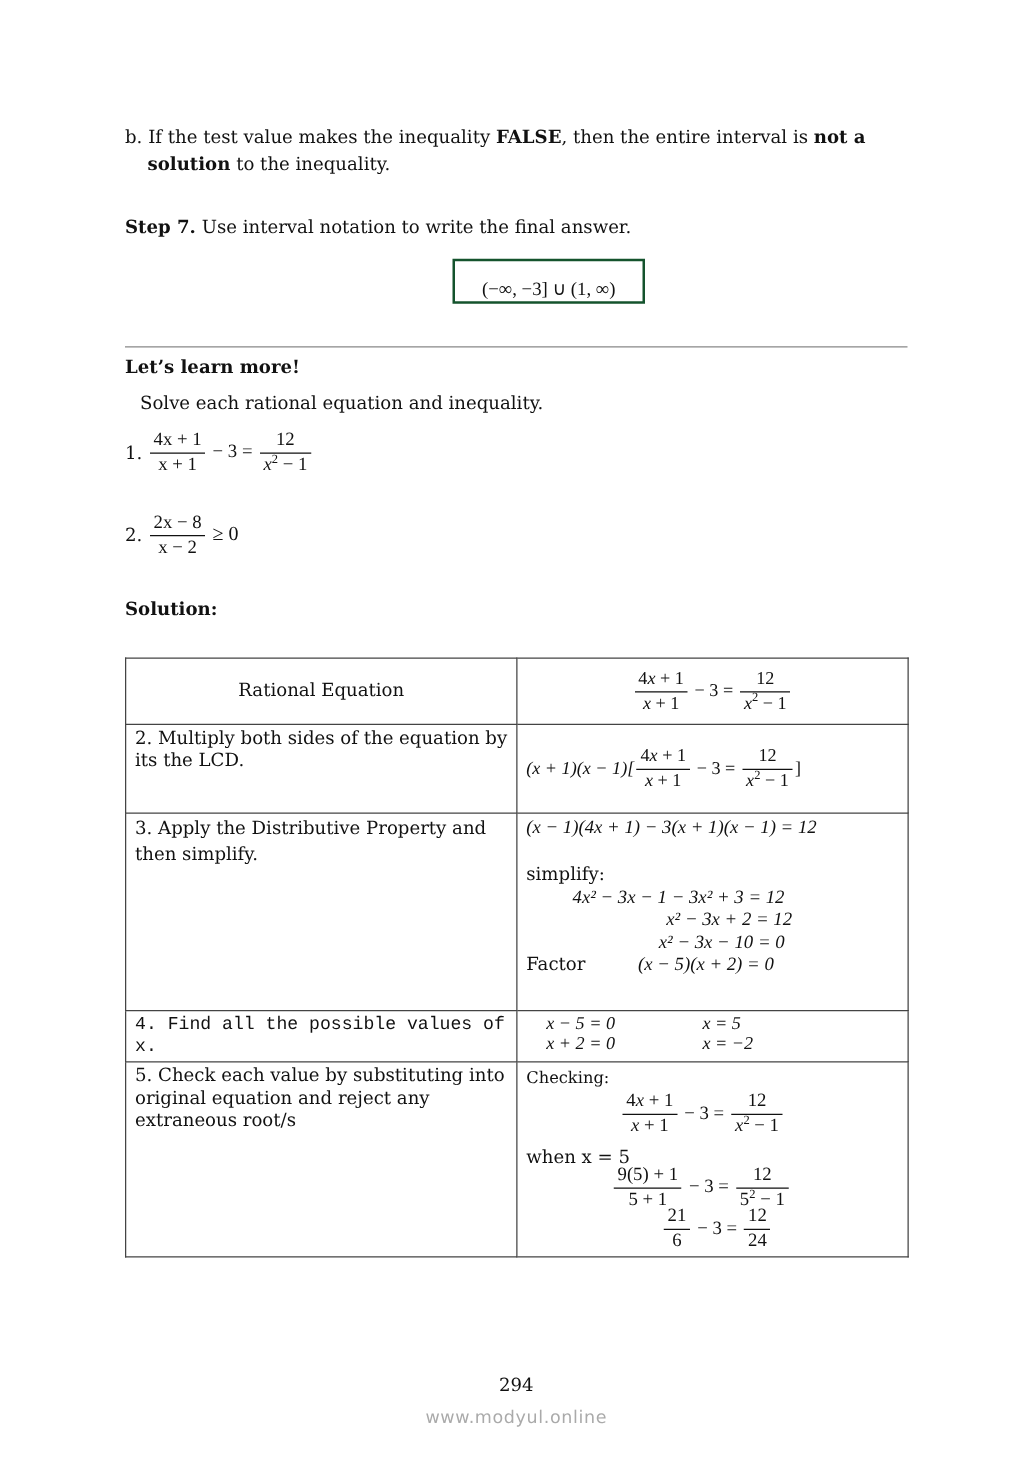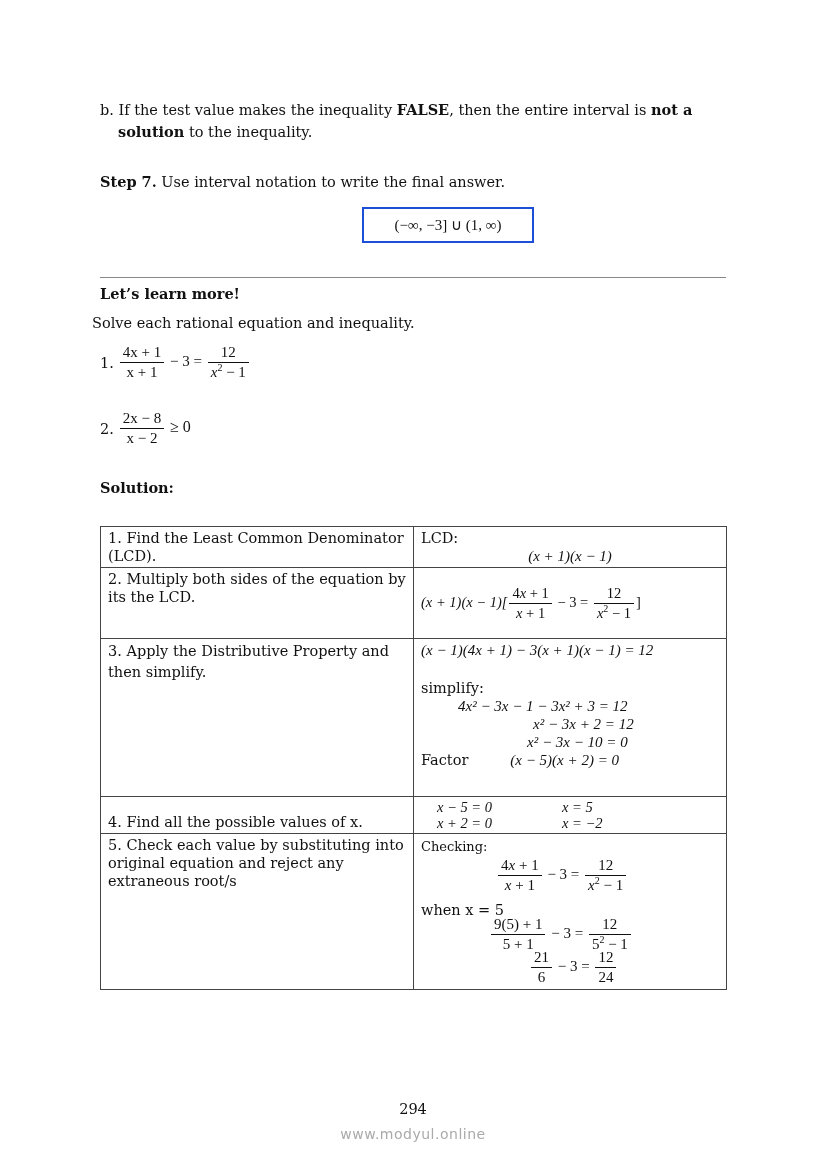--- a/index.html
+++ b/index.html
@@ -7,22 +7,22 @@
          font-family:"DejaVu Serif", serif; color:#111; font-size:14.5px; }
   .abs { position:absolute; }
   .math { font-family:"Liberation Serif", serif; font-size:15px; white-space:nowrap; }
   .math i { font-style:italic; }
   b { font-weight:bold; }
   .p { line-height:21px; }
   .frac { display:inline-block; vertical-align:middle; text-align:center; margin:0 2px; }
   .frac > span { display:block; padding:0 3px; line-height:19px;text-align:center; }
   .frac > span.num { border-bottom:1px solid #111; }
   sup { font-size:10px; vertical-align:6px; line-height:0; }
-  .answer-box { left:362px; top:207px; width:172px; height:36px; border:2px solid #1d4ed8;
-                display:flex; align-items:center; justify-content:center; box-sizing:border-box; }
+  .answer-box { left:362px; top:207px; width:154px; height:36px; border:2px solid #14532d;
+                display:flex; align-items:flex-end; justify-content:center; box-sizing:border-box; }
   .rule { left:100px; top:277px; width:626px; height:1px; background:#888; }
   table.sol { position:absolute; left:100px; top:526px; width:627px; border-collapse:collapse; }
   table.sol td { border:1px solid #444; vertical-align:top; padding:2px 7px; font-size:14.5px; line-height:18px; }
   table.sol td.l { width:298px; }
   .center { text-align:center; }
   .pg { left:0; width:826px; text-align:center; }
   .wm { color:#aaa; font-family:"DejaVu Sans", sans-serif; font-size:14px; letter-spacing:0.5px; }
 </style>
 </head>
 <body>
@@ -37,21 +37,21 @@
 </div>
 <div class="abs answer-box math">
   <span>(−∞, −3] ∪ (1, ∞)</span>
 </div>
 
 <div class="abs rule"></div>
 
 <div class="abs p" style="left:100px; top:283px;">
   <b>Let’s learn more!</b>
 </div>
-<div class="abs p" style="left:92px; top:313px;">Solve each rational equation and inequality.</div>
+<div class="abs p" style="left:112px; top:313px;">Solve each rational equation and inequality.</div>
 
 <div class="abs" style="left:100px; top:343px; display:flex; align-items:center;">
   <span style="margin-right:4px;">1.</span>
   <span class="math">
     <span class="frac"><span class="num">4x + 1</span><span>x + 1</span></span>
     <span>− 3 =</span>
     <span class="frac"><span class="num">12</span><span><i>x</i><sup>2</sup><span style="display:inline;padding:0;"> − 1</span></span></span>
   </span>
 </div>
 
@@ -62,25 +62,25 @@
     <span style="font-size:16px;">≥  0</span>
   </span>
 </div>
 
 <div class="abs p" style="left:100px; top:477px;">
   <b>Solution:</b>
 </div>
 
 <table class="sol">
   <tbody>
-  <tr style="height:40px;">
-    <td class="l">1. Find the Least Common Denominator (LCD).</td>
-    <td>
-      <div>LCD:</div>
-      <div class="math center" style="font-style:italic;">(x + 1)(x − 1)</div>
+      <tr style="height:53px;">
+    <td class="l center" style="vertical-align:middle;">Rational Equation</td>
+    <td class="center math" style="vertical-align:middle;">
+      <span class="frac"><span class="num">4<i>x</i> + 1</span><span><i>x</i> + 1</span></span> − 3 =
+      <span class="frac"><span class="num">12</span><span><i>x</i><sup>2</sup> − 1</span></span>
     </td>
   </tr>
   <tr style="height:71px;">
     <td class="l">2. Multiply both sides of the equation by its the LCD.</td>
     <td class="math" style="vertical-align:middle;">
       <span style="font-style:italic;">(x + 1)(x − 1)[</span><span class="frac"><span class="num">4<i>x</i> + 1</span><span><i>x</i> + 1</span></span> − 3 =
       <span class="frac"><span class="num">12</span><span><i>x</i><sup>2</sup> − 1</span></span><span>]</span>
     </td>
   </tr>
   <tr style="height:158px;">
@@ -89,21 +89,21 @@
       <div class="math" style="font-style:italic;">(x − 1)(4x + 1) − 3(x + 1)(x − 1) = 12</div>
       <div style="height:20px;"></div>
       <div>simplify:</div>
       <div class="math" style="padding-left:37px;font-style:italic;">4x² − 3x − 1 − 3x² + 3 = 12</div>
       <div class="math" style="padding-left:112px;font-style:italic;">x² − 3x + 2 = 12</div>
       <div class="math" style="padding-left:106px;font-style:italic;">x² − 3x − 10 = 0</div>
       <div><span>Factor</span><span class="math" style="padding-left:42px;font-style:italic;">(x − 5)(x + 2) = 0</span></div>
     </td>
   </tr>
   <tr style="height:35px;">
-    <td class="l" style="vertical-align:bottom;">4. Find all the possible values of x.</td>
+    <td class="l" style="vertical-align:bottom;font-family:Liberation Mono, monospace;">4. Find all the possible values of x.</td>
     <td class="math" style="font-style:italic;line-height:16px;">
       <div><span style="display:inline-block;width:125px;padding-left:16px;">x − 5 = 0</span><span>x = 5</span></div>
       <div><span style="display:inline-block;width:125px;padding-left:16px;">x + 2 = 0</span><span>x = −2</span></div>
     </td>
   </tr>
   <tr style="height:117px;">
     <td class="l">5. Check each value by substituting into original equation and reject any extraneous root/s</td>
     <td style="padding-top:4px;">
       <div style="font-size:13px;">Checking:</div>
       <div class="math" style="padding-left:75px;">

